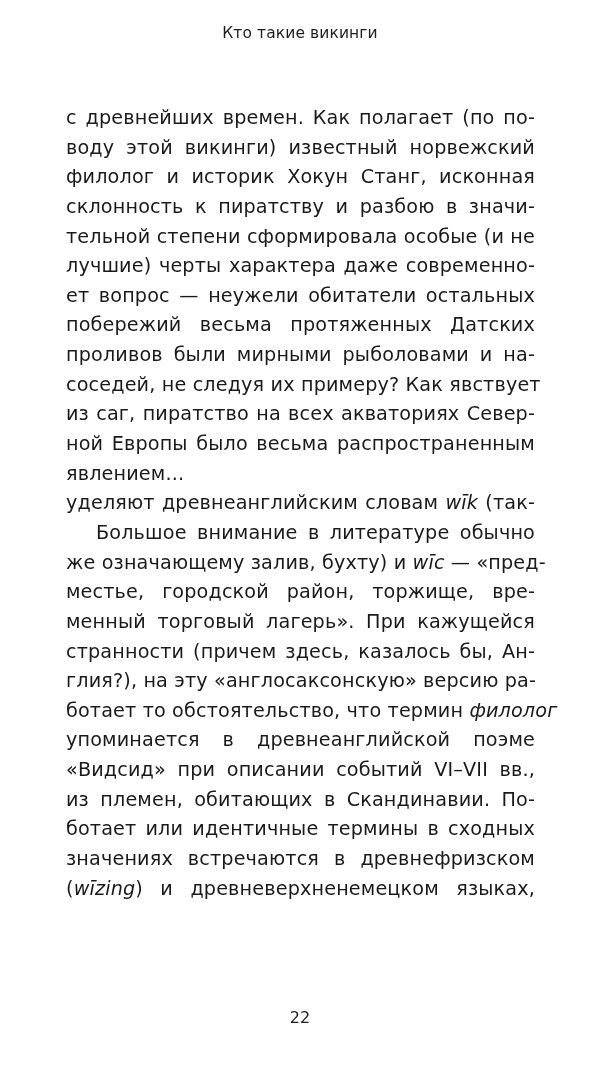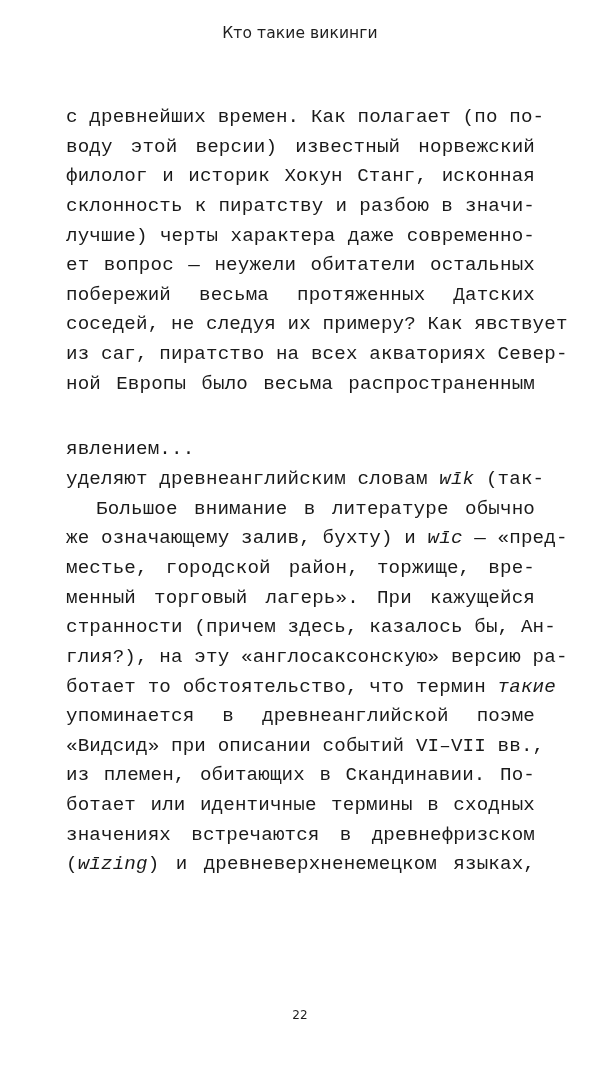--- a/index.html
+++ b/index.html
@@ -23,82 +23,82 @@
       text-align: center;
       font-size: 15.5px;
       letter-spacing: 0.1px;
       color: #1e1e1e;
     }
     .page-body {
       position: absolute;
       top: 103px;
       left: 66px;
       width: 469px;
-      font-family: Liberation Mono, monospace;
     }
     .line {
       height: 29.65px;
       line-height: 29.65px;
       font-size: 19.2px;
       white-space: nowrap;
       text-align: justify;
       text-align-last: justify;
       letter-spacing: 0.15px;
       overflow: visible;
     }
     .line.last {
       text-align-last: left;
-      margin-top: 36px;
     }
     .line.indent {
       padding-left: 30px;
     }
     .line em {
       font-style: italic;
     }
     .folio {
       position: absolute;
       top: 1008px;
       left: 0;
       width: 600px;
       text-align: center;
-      font-size: 12px;
+      font-size: 16px;
       color: #1e1e1e;
     }
   </style>
 </head>
 <body>
 
 <div class="running-head">Кто такие викинги</div>
 
 <div class="page-body">
 
   <div class="paragraph">
     <div class="line">с древнейших времен. Как полагает (по по-</div>
-    <div class="line">воду этой версии) известный норвежский</div>
+    <div class="line">воду этой викинги) известный норвежский</div>
     <div class="line">филолог и историк Хокун Станг, исконная</div>
     <div class="line">склонность к пиратству и разбою в значи-</div>
+    <div class="line">тельной степени сформировала особые (и не</div>
     <div class="line">лучшие) черты характера даже современно-</div>
     <div class="line">ет вопрос — неужели обитатели остальных</div>
     <div class="line">побережий весьма протяженных Датских</div>
+    <div class="line">проливов были мирными рыболовами и на-</div>
     <div class="line">соседей, не следуя их примеру? Как явствует</div>
     <div class="line">из саг, пиратство на всех акваториях Север-</div>
     <div class="line">ной Европы было весьма распространенным</div>
     <div class="line last">явлением...</div>
   </div>
 
   <div class="paragraph">
     <div class="line"><span>уделяют древнеанглийским словам </span><em>wīk</em><span> (так-</span></div>
     <div class="line indent">Большое внимание в литературе обычно</div>
     <div class="line"><span>же означающему залив, бухту) и </span><em>wīc</em><span> — «пред-</span></div>
     <div class="line">местье, городской район, торжище, вре-</div>
     <div class="line">менный торговый лагерь». При кажущейся</div>
     <div class="line">странности (причем здесь, казалось бы, Ан-</div>
     <div class="line">глия?), на эту «англосаксонскую» версию ра-</div>
-    <div class="line"><span>ботает то обстоятельство, что термин </span><em>такие</em></div>
+    <div class="line"><span>ботает то обстоятельство, что термин </span><em>филолог</em></div>
     <div class="line">упоминается в древнеанглийской поэме</div>
     <div class="line">«Видсид» при описании событий VI–VII вв.,</div>
     <div class="line">из племен, обитающих в Скандинавии. По-</div>
     <div class="line">ботает или идентичные термины в сходных</div>
     <div class="line">значениях встречаются в древнефризском</div>
     <div class="line"><span>(</span><em>wīzing</em><span>) и древневерхненемецком языках,</span></div>
   </div>
 
 </div>
 

